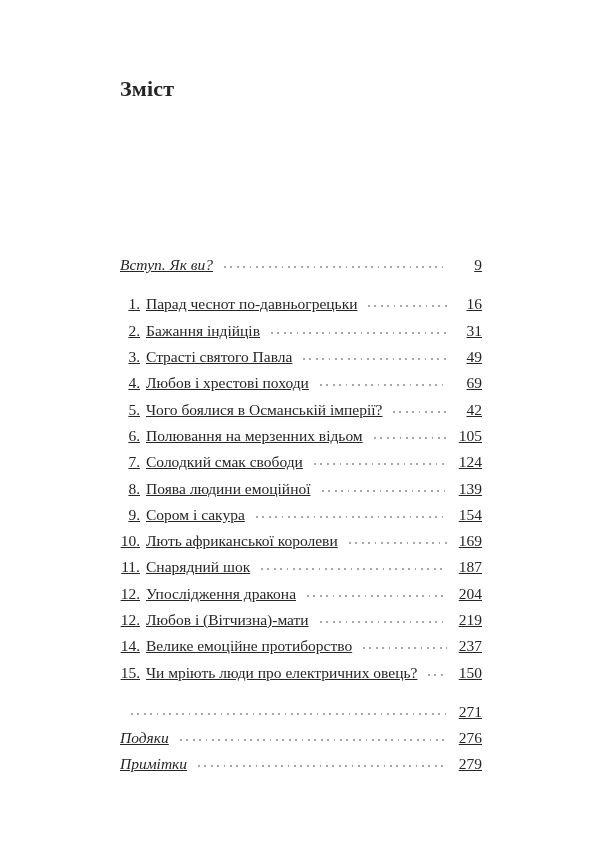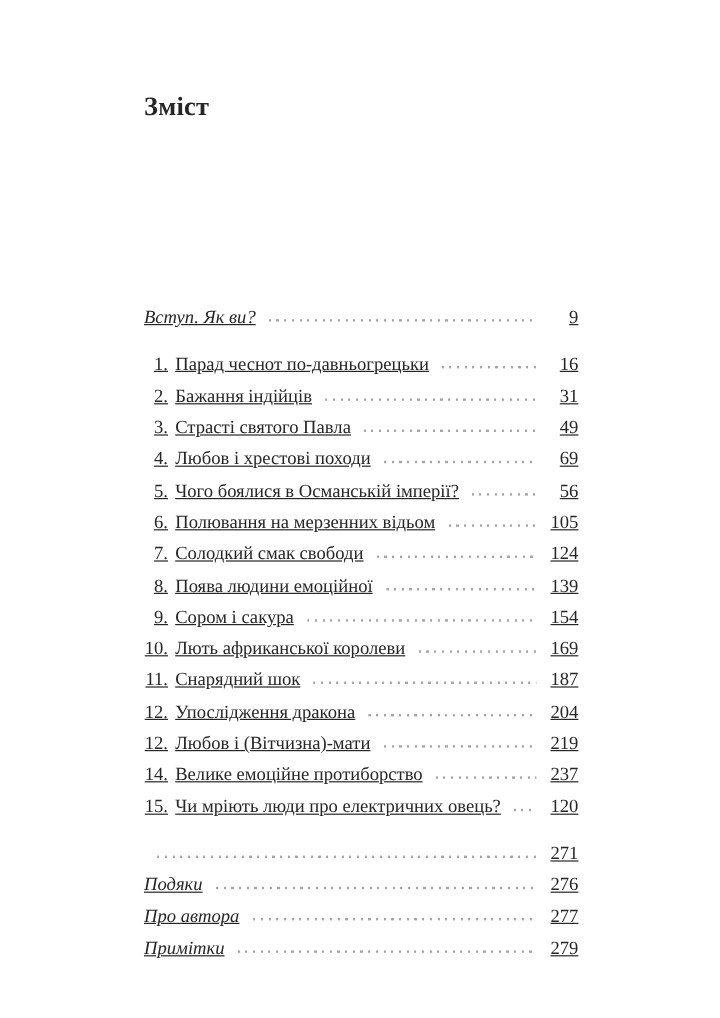--- a/index.html
+++ b/index.html
@@ -99,21 +99,21 @@
       <div class="row">
       <span class="num">4.</span>
       <span class="label">Любов і хрестові походи</span>
       <span class="leader"></span>
       <span class="pg">69</span>
     </div>
       <div class="row">
       <span class="num">5.</span>
       <span class="label">Чого боялися в Османській імперії?</span>
       <span class="leader"></span>
-      <span class="pg">56</span>
+      <span class="pg">42</span>
     </div>
       <div class="row">
       <span class="num">6.</span>
       <span class="label">Полювання на мерзенних відьом</span>
       <span class="leader"></span>
       <span class="pg">105</span>
     </div>
       <div class="row">
       <span class="num">7.</span>
       <span class="label">Солодкий смак свободи</span>
@@ -159,40 +159,34 @@
       <div class="row">
       <span class="num">14.</span>
       <span class="label">Велике емоційне протиборство</span>
       <span class="leader"></span>
       <span class="pg">237</span>
     </div>
       <div class="row gap">
       <span class="num">15.</span>
       <span class="label">Чи мріють люди про електричних овець?</span>
       <span class="leader"></span>
-      <span class="pg">120</span>
+      <span class="pg">150</span>
     </div>
       <div class="row fm">
 
       <span class="leader"></span>
       <span class="pg">271</span>
     </div>
       <div class="row fm">
 
       <span class="label">Подяки</span>
       <span class="leader"></span>
       <span class="pg">276</span>
     </div>
       <div class="row fm">
 
-      <span class="label">Про автора</span>
-      <span class="leader"></span>
-      <span class="pg">277</span>
-    </div>
-      <div class="row fm">
-
       <span class="label">Примітки</span>
       <span class="leader"></span>
       <span class="pg">279</span>
     </div>
     </div>
 
 </div>
 
 </body></html>

